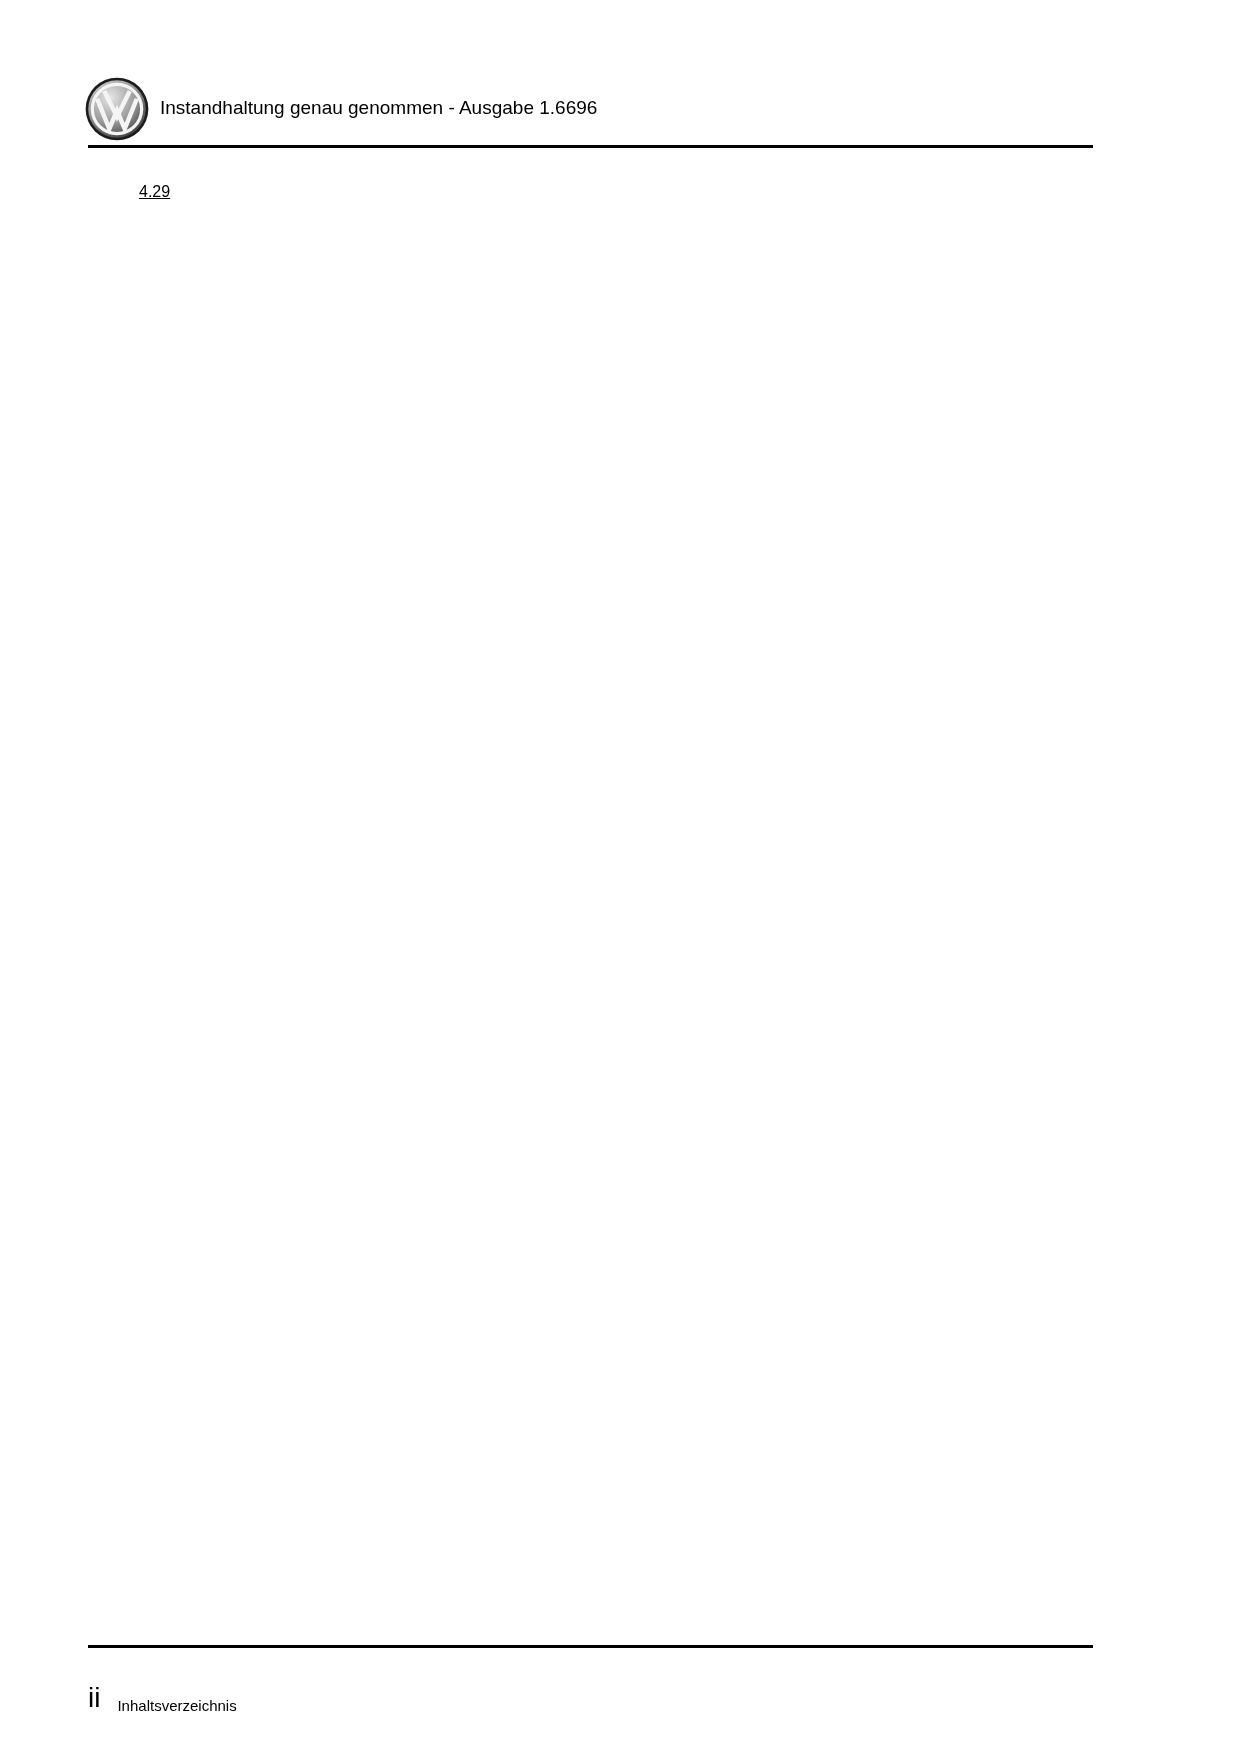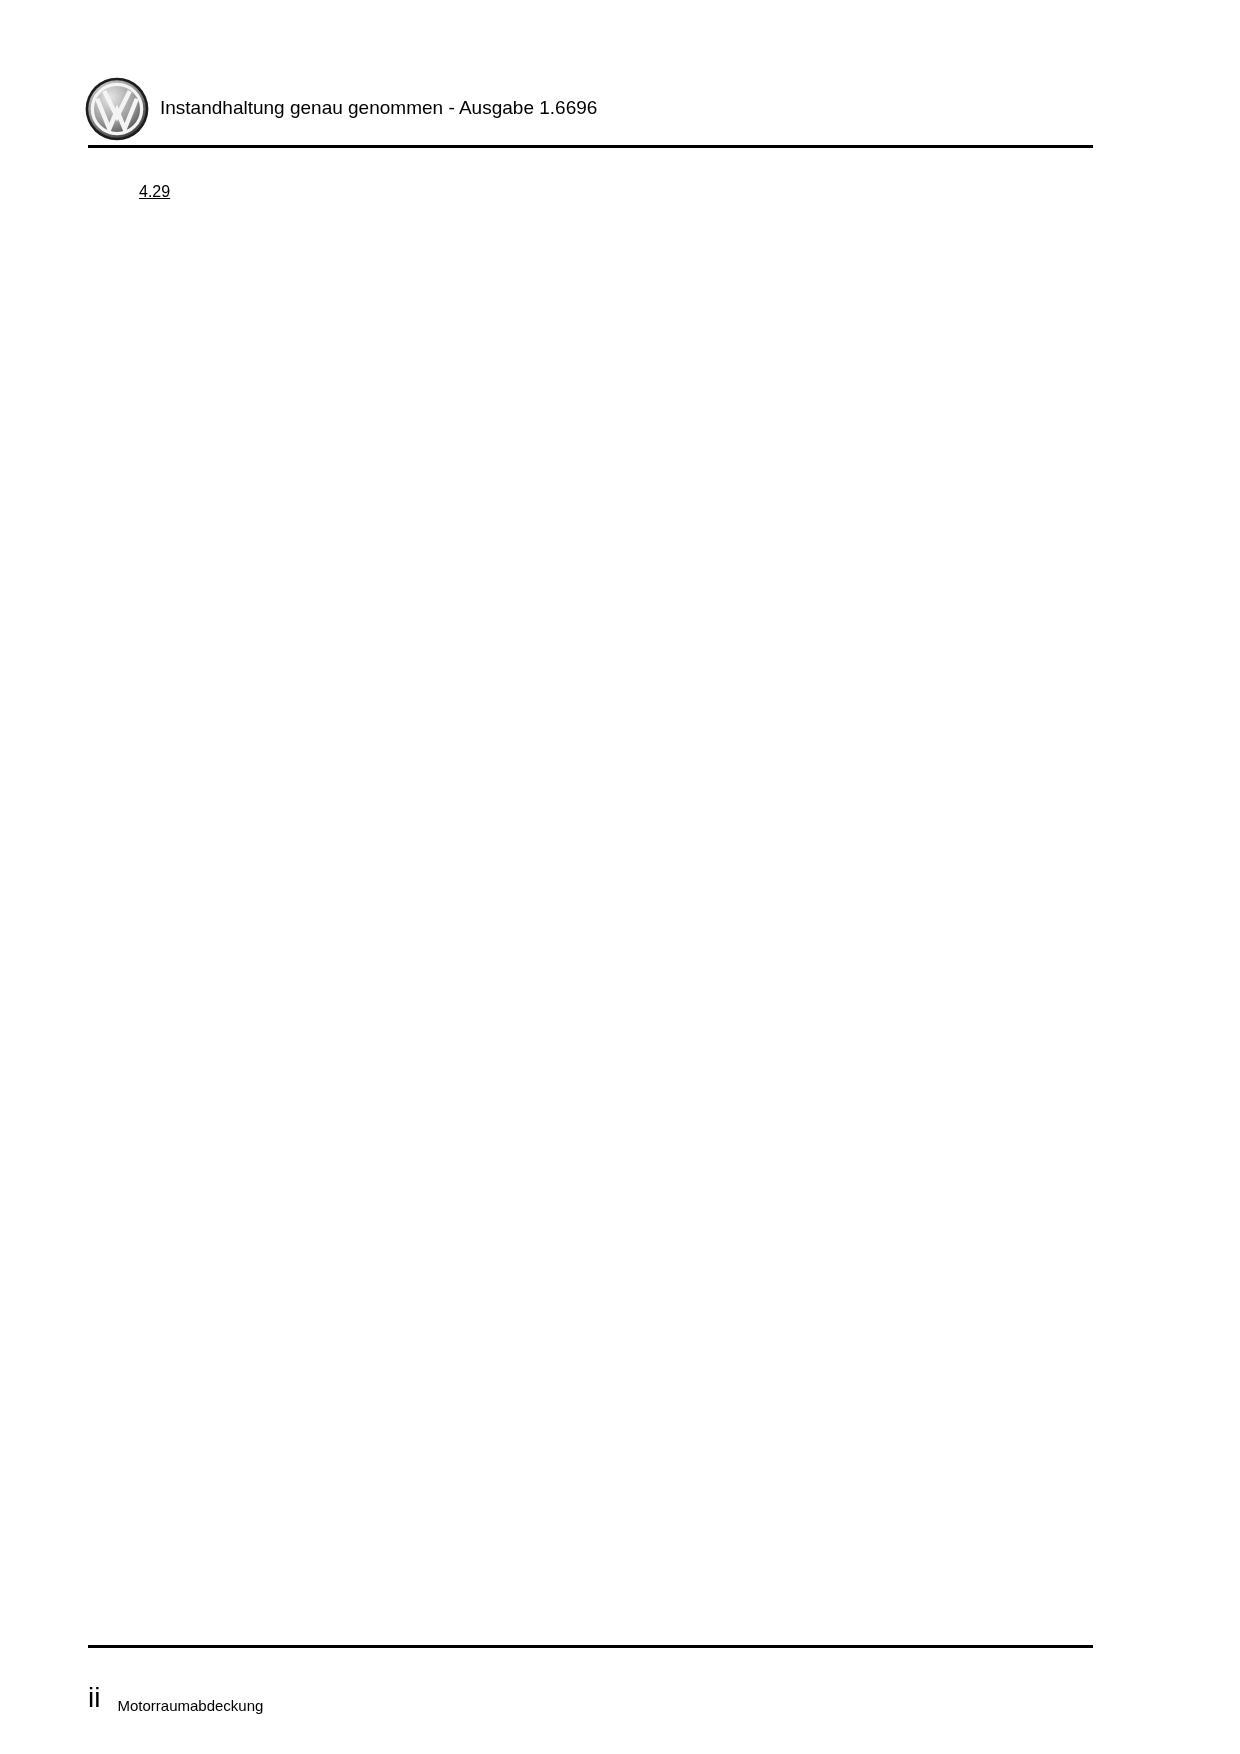--- a/index.html
+++ b/index.html
@@ -122,16 +122,16 @@
           <span class="leader"></span>
           <span class="page-num page">105</span>
         </div>
       </div>
     </div>
 
   <div class="rule footer-rule"></div>
 
   <div class="footer">
     <span class="marker">ii</span>
-    <span class="label">Motorraumabdeckung</span>
+    <span class="label">Inhaltsverzeichnis</span>
   </div>
 
 </div>
 
 </body></html>

